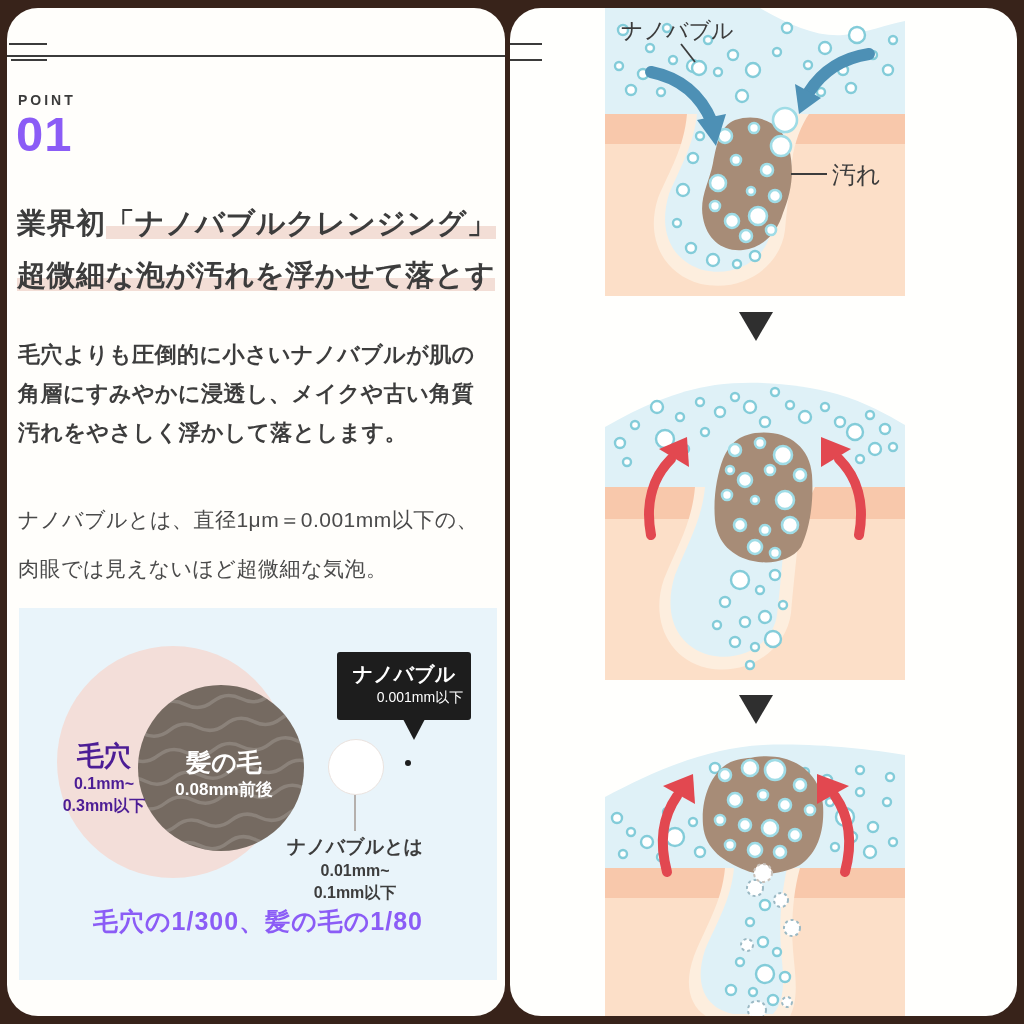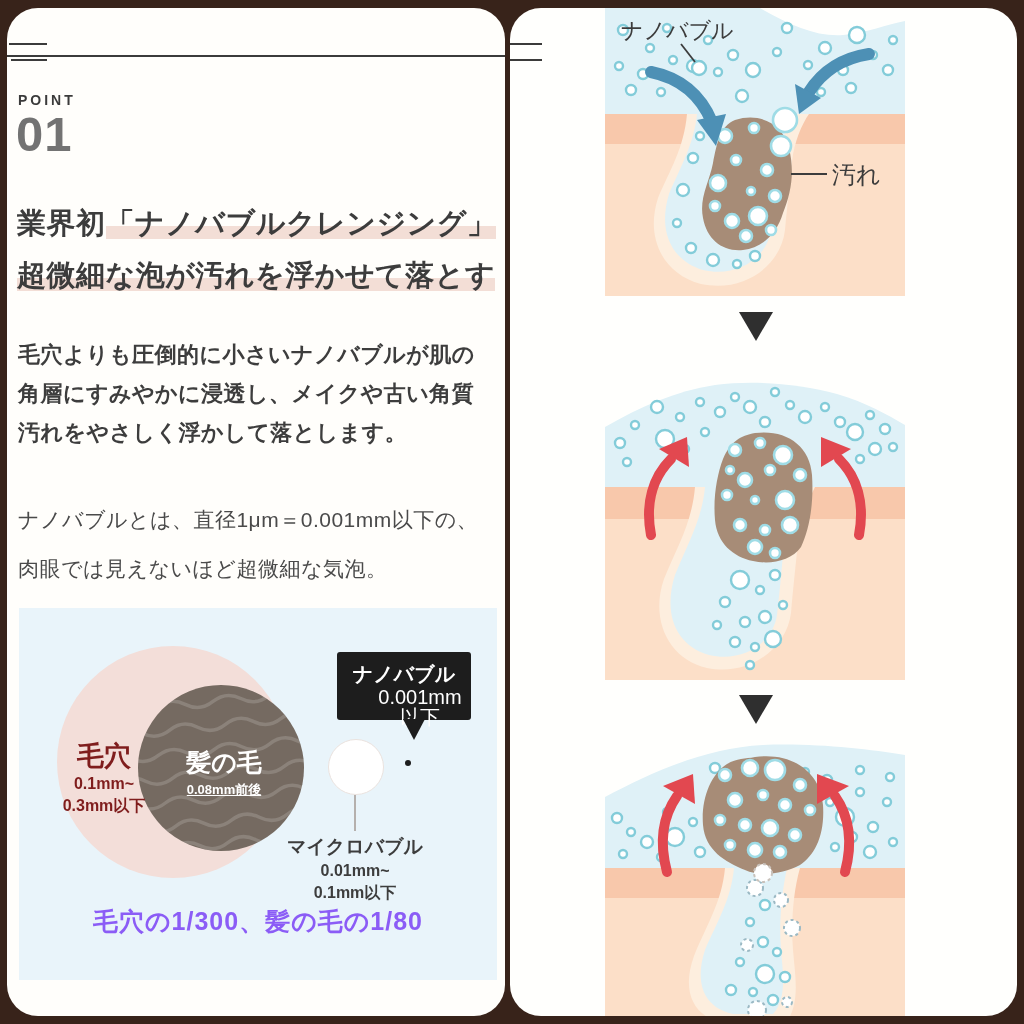--- a/index.html
+++ b/index.html
@@ -7,45 +7,45 @@
        font-family:"Liberation Sans","DejaVu Sans",sans-serif;color:#3b3b3b;}
   #app{position:relative;width:1024px;height:1024px;background:#38231a;}
   .panel{position:absolute;top:8px;height:1008px;background:#fffefb;overflow:hidden;border-radius:31px;}
   #left-panel{left:7px;width:498px;}
   #right-panel{left:510px;width:507px;background:#fffffd;}
   .hline{position:absolute;background:#3b3b3b;height:2px;}
   
   .point-label{position:absolute;left:11px;top:84px;font-size:14px;font-weight:bold;
                letter-spacing:3px;color:#3b3b3b;text-align:center;}
   .point-number{position:absolute;left:9px;top:98px;font-size:49px;font-weight:bold;
-                color:#737373;letter-spacing:1px;text-align:right;}
+                color:#8b5cf6;letter-spacing:1px;text-align:right;}
   .title{position:absolute;left:10px;top:170px;width:486px;font-size:29px;font-weight:bold;
          line-height:52px;color:#3c3c3c;letter-spacing:0.5px;}
   .hl{background:linear-gradient(transparent 58%, #f3ded6 58%);text-align:center;}
   .para1{position:absolute;left:11px;top:305px;width:478px;font-size:22px;font-weight:bold;
          line-height:39px;color:#3d3d3d;letter-spacing:0.5px;}
   .para2{position:absolute;left:11px;top:466px;width:478px;font-size:21px;
          line-height:49px;color:#4a4a4a;letter-spacing:0.5px;}
   
   .size-box{position:absolute;left:12px;top:600px;width:478px;height:372px;background:#e9f4fa;}
   .pore-circle{position:absolute;left:38px;top:38px;width:232px;height:232px;border-radius:50%;
                background:#f3ded9;}
   .hair-svg{position:absolute;left:119px;top:77px;}
   .micro-circle{position:absolute;left:309px;top:131px;width:54px;height:54px;border-radius:50%;
                 background:#fff;border:1px solid #eae2de;}
-  .pore-label{position:absolute;left:25px;top:131px;width:120px;text-align:center;color:#7f1d1d;}
+  .pore-label{position:absolute;left:25px;top:131px;width:120px;text-align:center;color:#4c1d95;}
   .pore-label .big{font-size:27px;font-weight:bold;line-height:34px;}
   .pore-label .small{font-size:16px;font-weight:bold;line-height:22px;}
   .hair-label{position:absolute;left:135px;top:138px;width:140px;text-align:center;color:#fff;}
   .hair-label .big{font-size:25px;font-weight:bold;line-height:32px;}
-  .hair-label .small{font-size:13px;font-weight:bold;line-height:24px;text-decoration:underline;}
+  .hair-label .small{font-size:17px;font-weight:bold;line-height:24px;}
   .callout{position:absolute;left:318px;top:44px;width:134px;height:68px;background:#1d1d1d;
            border-radius:3px;text-align:center;color:#fff;}
   .callout .big{font-size:20px;font-weight:bold;line-height:26px;margin-top:9px;}
-  .callout .small{font-size:20px;line-height:20px;margin-left:32px;}
+  .callout .small{font-size:14px;line-height:20px;margin-left:32px;}
   .callout-tail{position:absolute;left:384px;top:111px;width:0;height:0;
                 border-left:11px solid transparent;border-right:11px solid transparent;
                 border-top:21px solid #1d1d1d;}
   .nano-dot{position:absolute;left:386px;top:152px;width:6px;height:6px;border-radius:50%;background:#1d1d1d;}
   .micro-line{position:absolute;left:335px;top:187px;width:2px;height:36px;background:#b5b0ad;}
   .micro-label{position:absolute;left:266px;top:226px;width:140px;text-align:center;color:#3d3d3d;}
   .micro-label .big{font-size:19px;font-weight:bold;line-height:26px;}
   .micro-label .small{font-size:16px;font-weight:bold;line-height:22px;}
   .size-caption{position:absolute;left:0;top:297px;width:478px;text-align:center;
                 font-size:25px;font-weight:bold;color:#8b5cf6;letter-spacing:1px;}
@@ -111,21 +111,21 @@
 
       <div class="callout">
         <div class="big">ナノバブル</div>
         <div class="small">0.001mm以下</div>
       </div>
       <div class="callout-tail"></div>
       <div class="nano-dot"></div>
 
       <div class="micro-line"></div>
       <div class="micro-label">
-        <div class="big">マイクロバブル</div>
+        <div class="big">ナノバブルとは</div>
         <div class="small">0.01mm~</div>
         <div class="small">0.1mm以下</div>
       </div>
 
       <div class="size-caption">毛穴の1/300、髪の毛の1/80</div>
     </div>
   </div>
 
   <div id="right-panel" class="panel">
     <div class="stub" style="top:35px;"></div>

